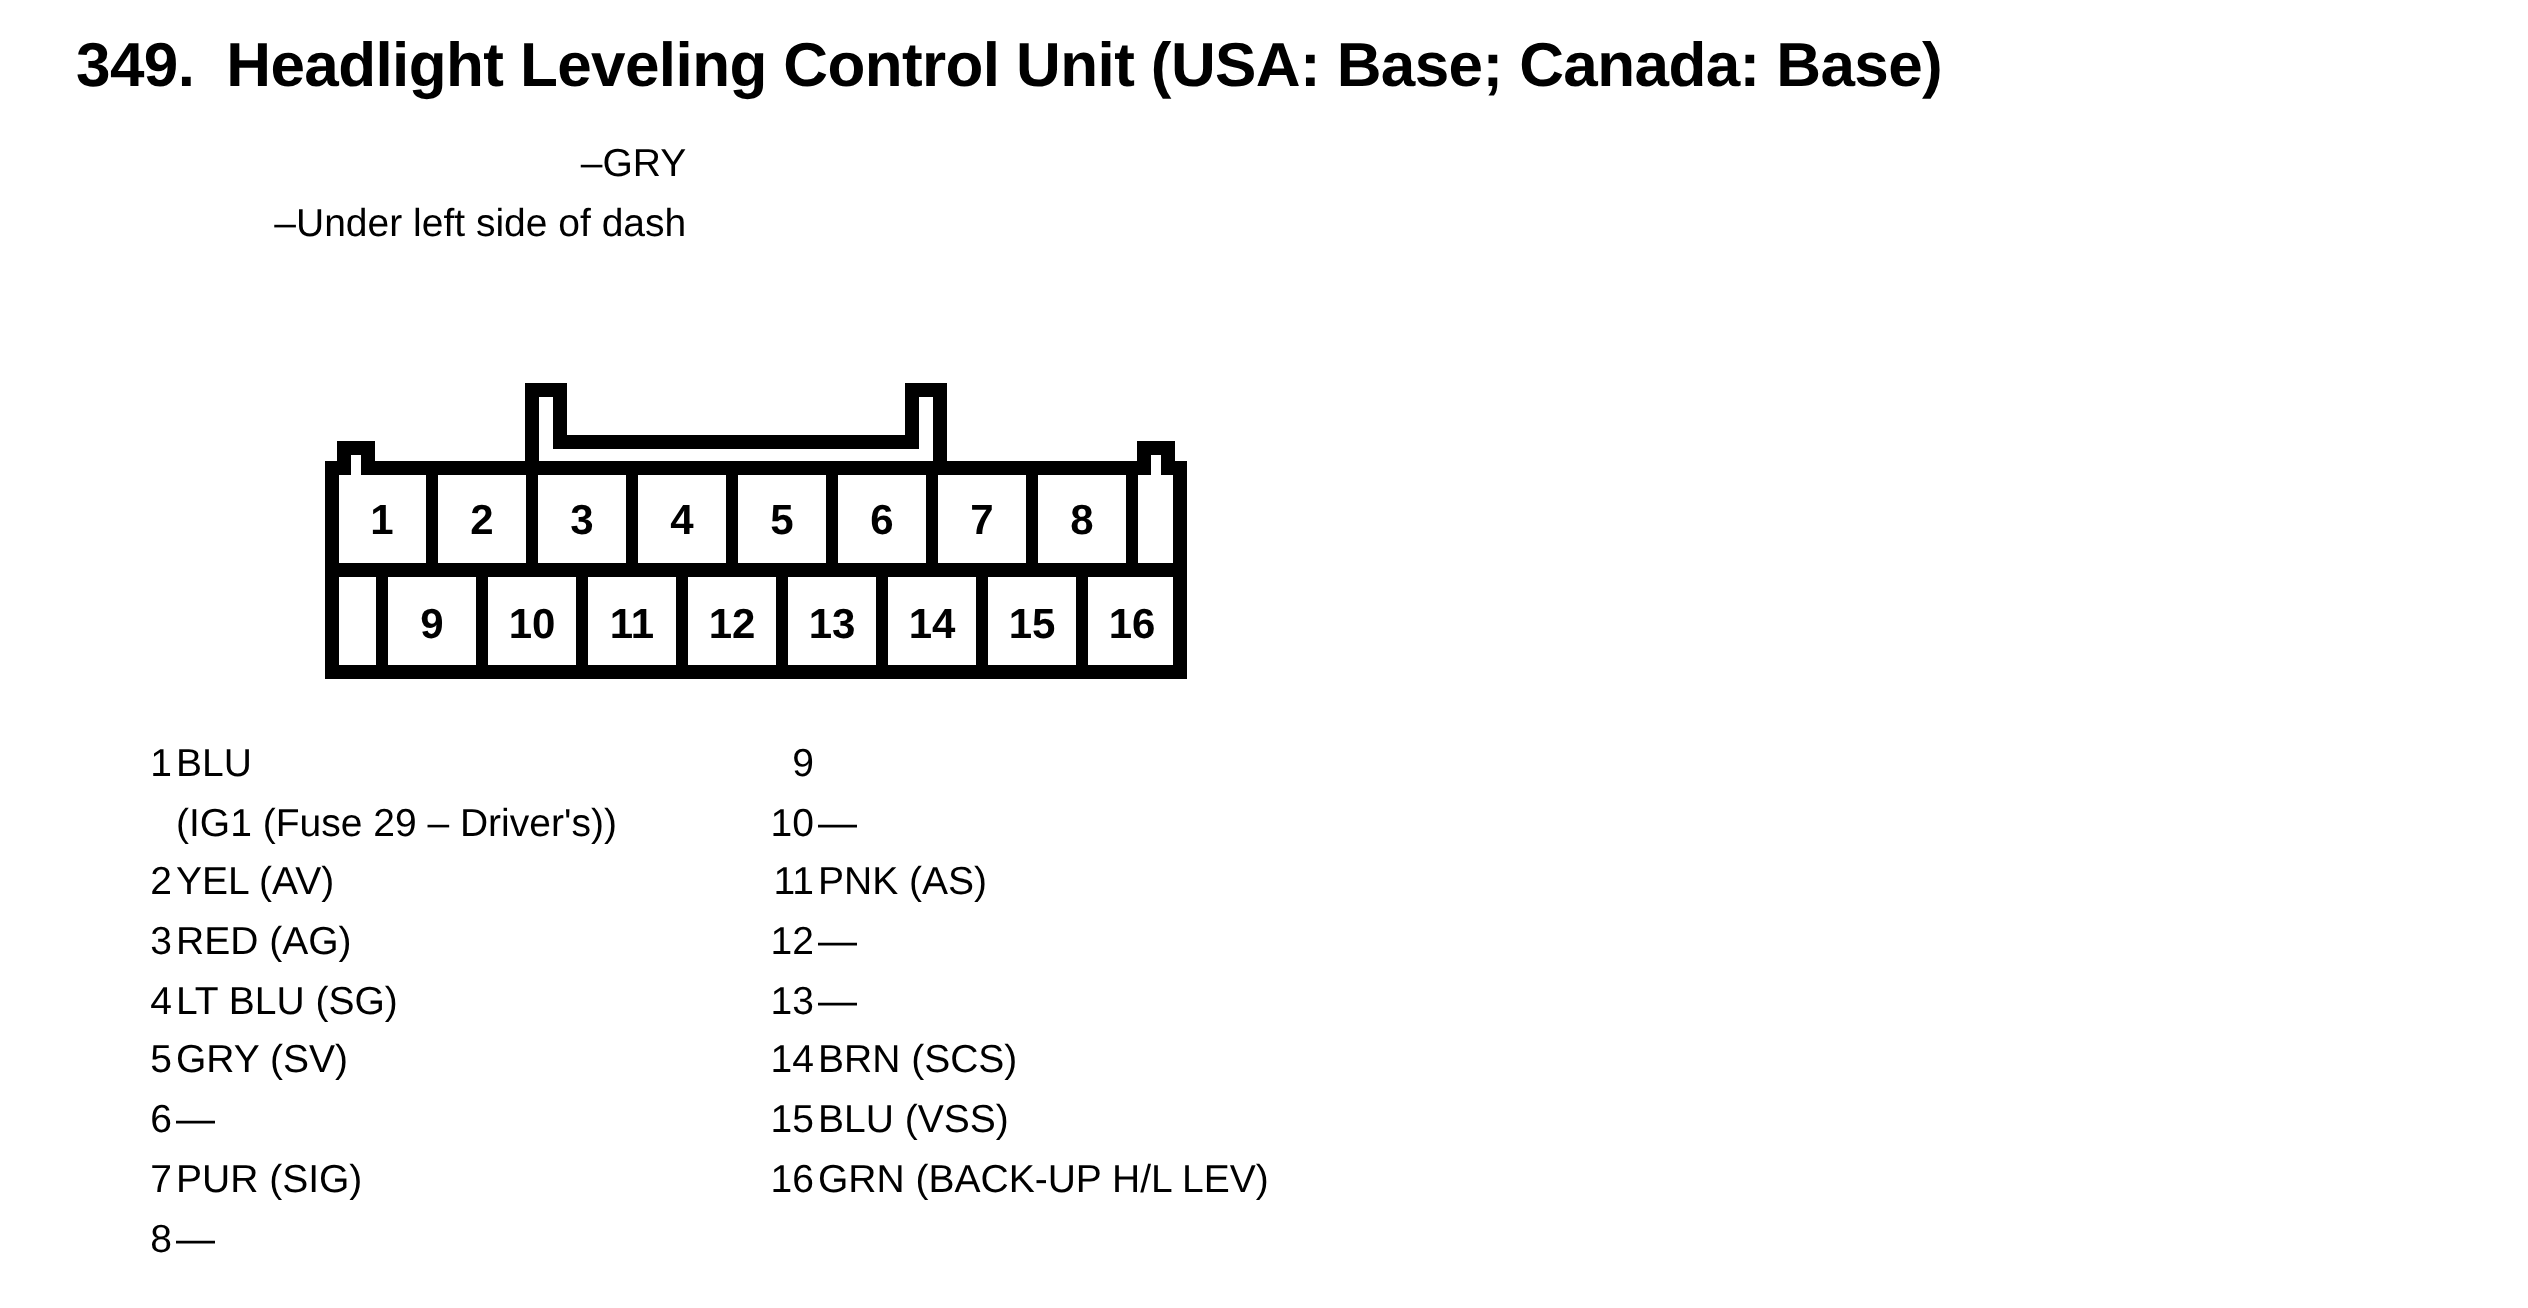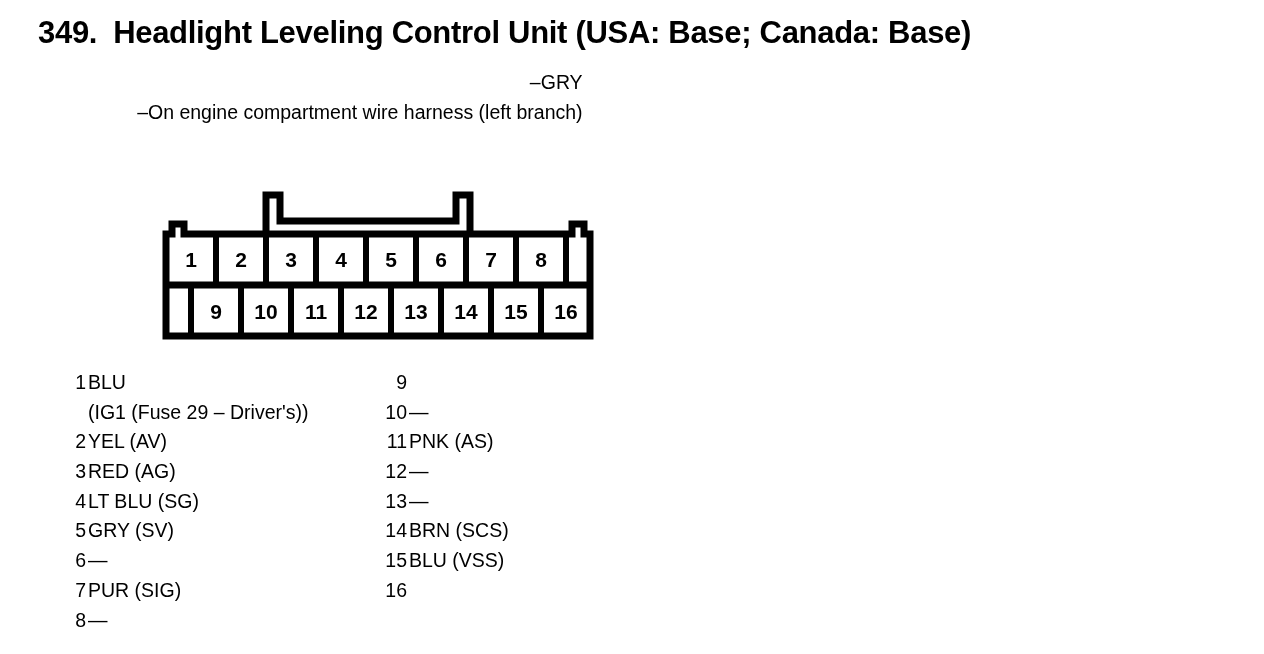--- a/index.html
+++ b/index.html
@@ -100,21 +100,21 @@
 
 <div id="header-title">
   <span class="num">349.</span><span>Headlight Leveling Control Unit (USA: Base; Canada: Base)</span>
 </div>
 
 <div id="notes">
   <div class="note-row">
     <span class="dash">–</span><span>GRY</span>
   </div>
   <div class="note-row">
-    <span class="dash">–</span><span>On engine compartment wire harness (left branch)</span>
+    <span class="dash">–</span><span>Under left side of dash</span>
   </div>
 </div>
 
 <div id="connector">
   <svg width="436" height="152" viewBox="0 0 436 152" xmlns="http://www.w3.org/2000/svg">
     <g fill="none" stroke="#000000" stroke-width="7" stroke-linejoin="miter">
 
       <path d="M 6 46 L 6 148 L 430 148 L 430 46 L 424 46 L 424 36 L 412 36 L 412 46 L 24 46 L 24 36 L 12 36 L 12 46 Z" fill="#ffffff" stroke="#000000" stroke-width="7"></path>
 
       <path d="M 106 46 L 106 7 L 120 7 L 120 33 L 296 33 L 296 7 L 310 7 L 310 46" fill="none" stroke="#000000" stroke-width="7"></path>
@@ -232,16 +232,17 @@
     <div class="pin-row">
       <span class="pin-no">14</span>
       <span class="pin-label">BRN (SCS)</span>
     </div>
     <div class="pin-row">
       <span class="pin-no">15</span>
       <span class="pin-label">BLU (VSS)</span>
     </div>
     <div class="pin-row">
       <span class="pin-no">16</span>
+      <span class="pin-label">GRN (BACK-UP H/L LEV)</span>
     </div>
   </div>
 
 </div>
 
 </body></html>

